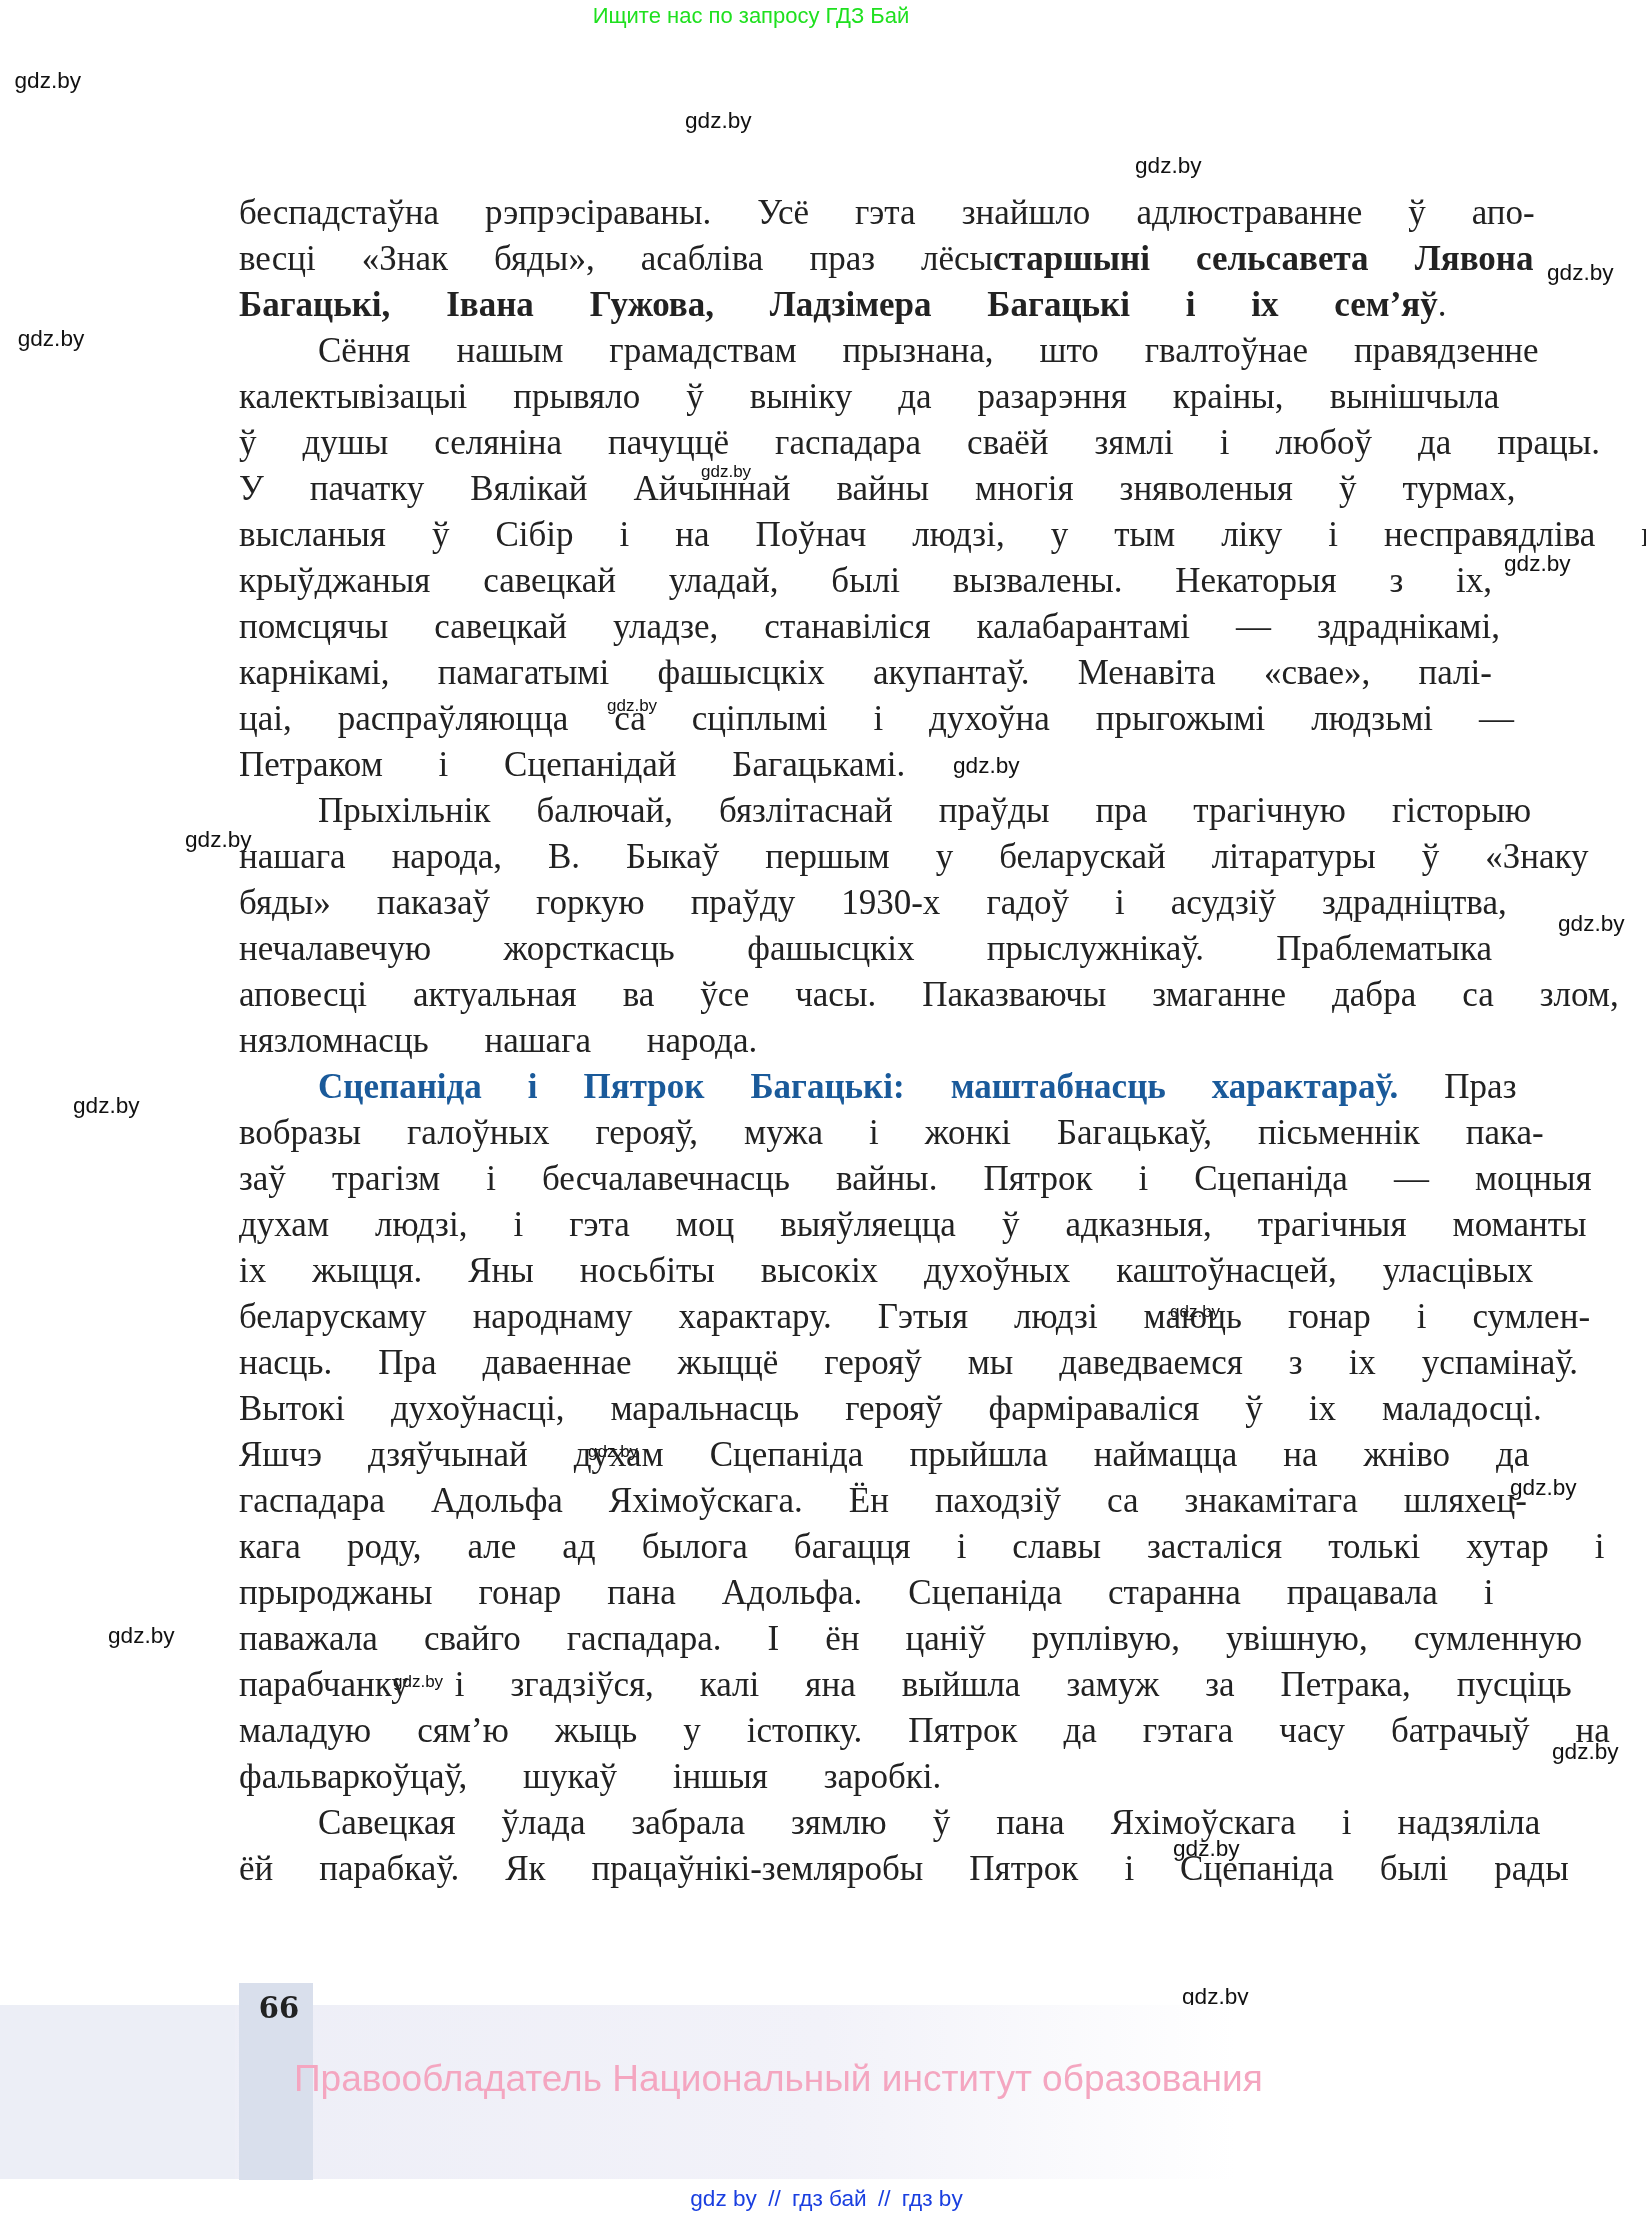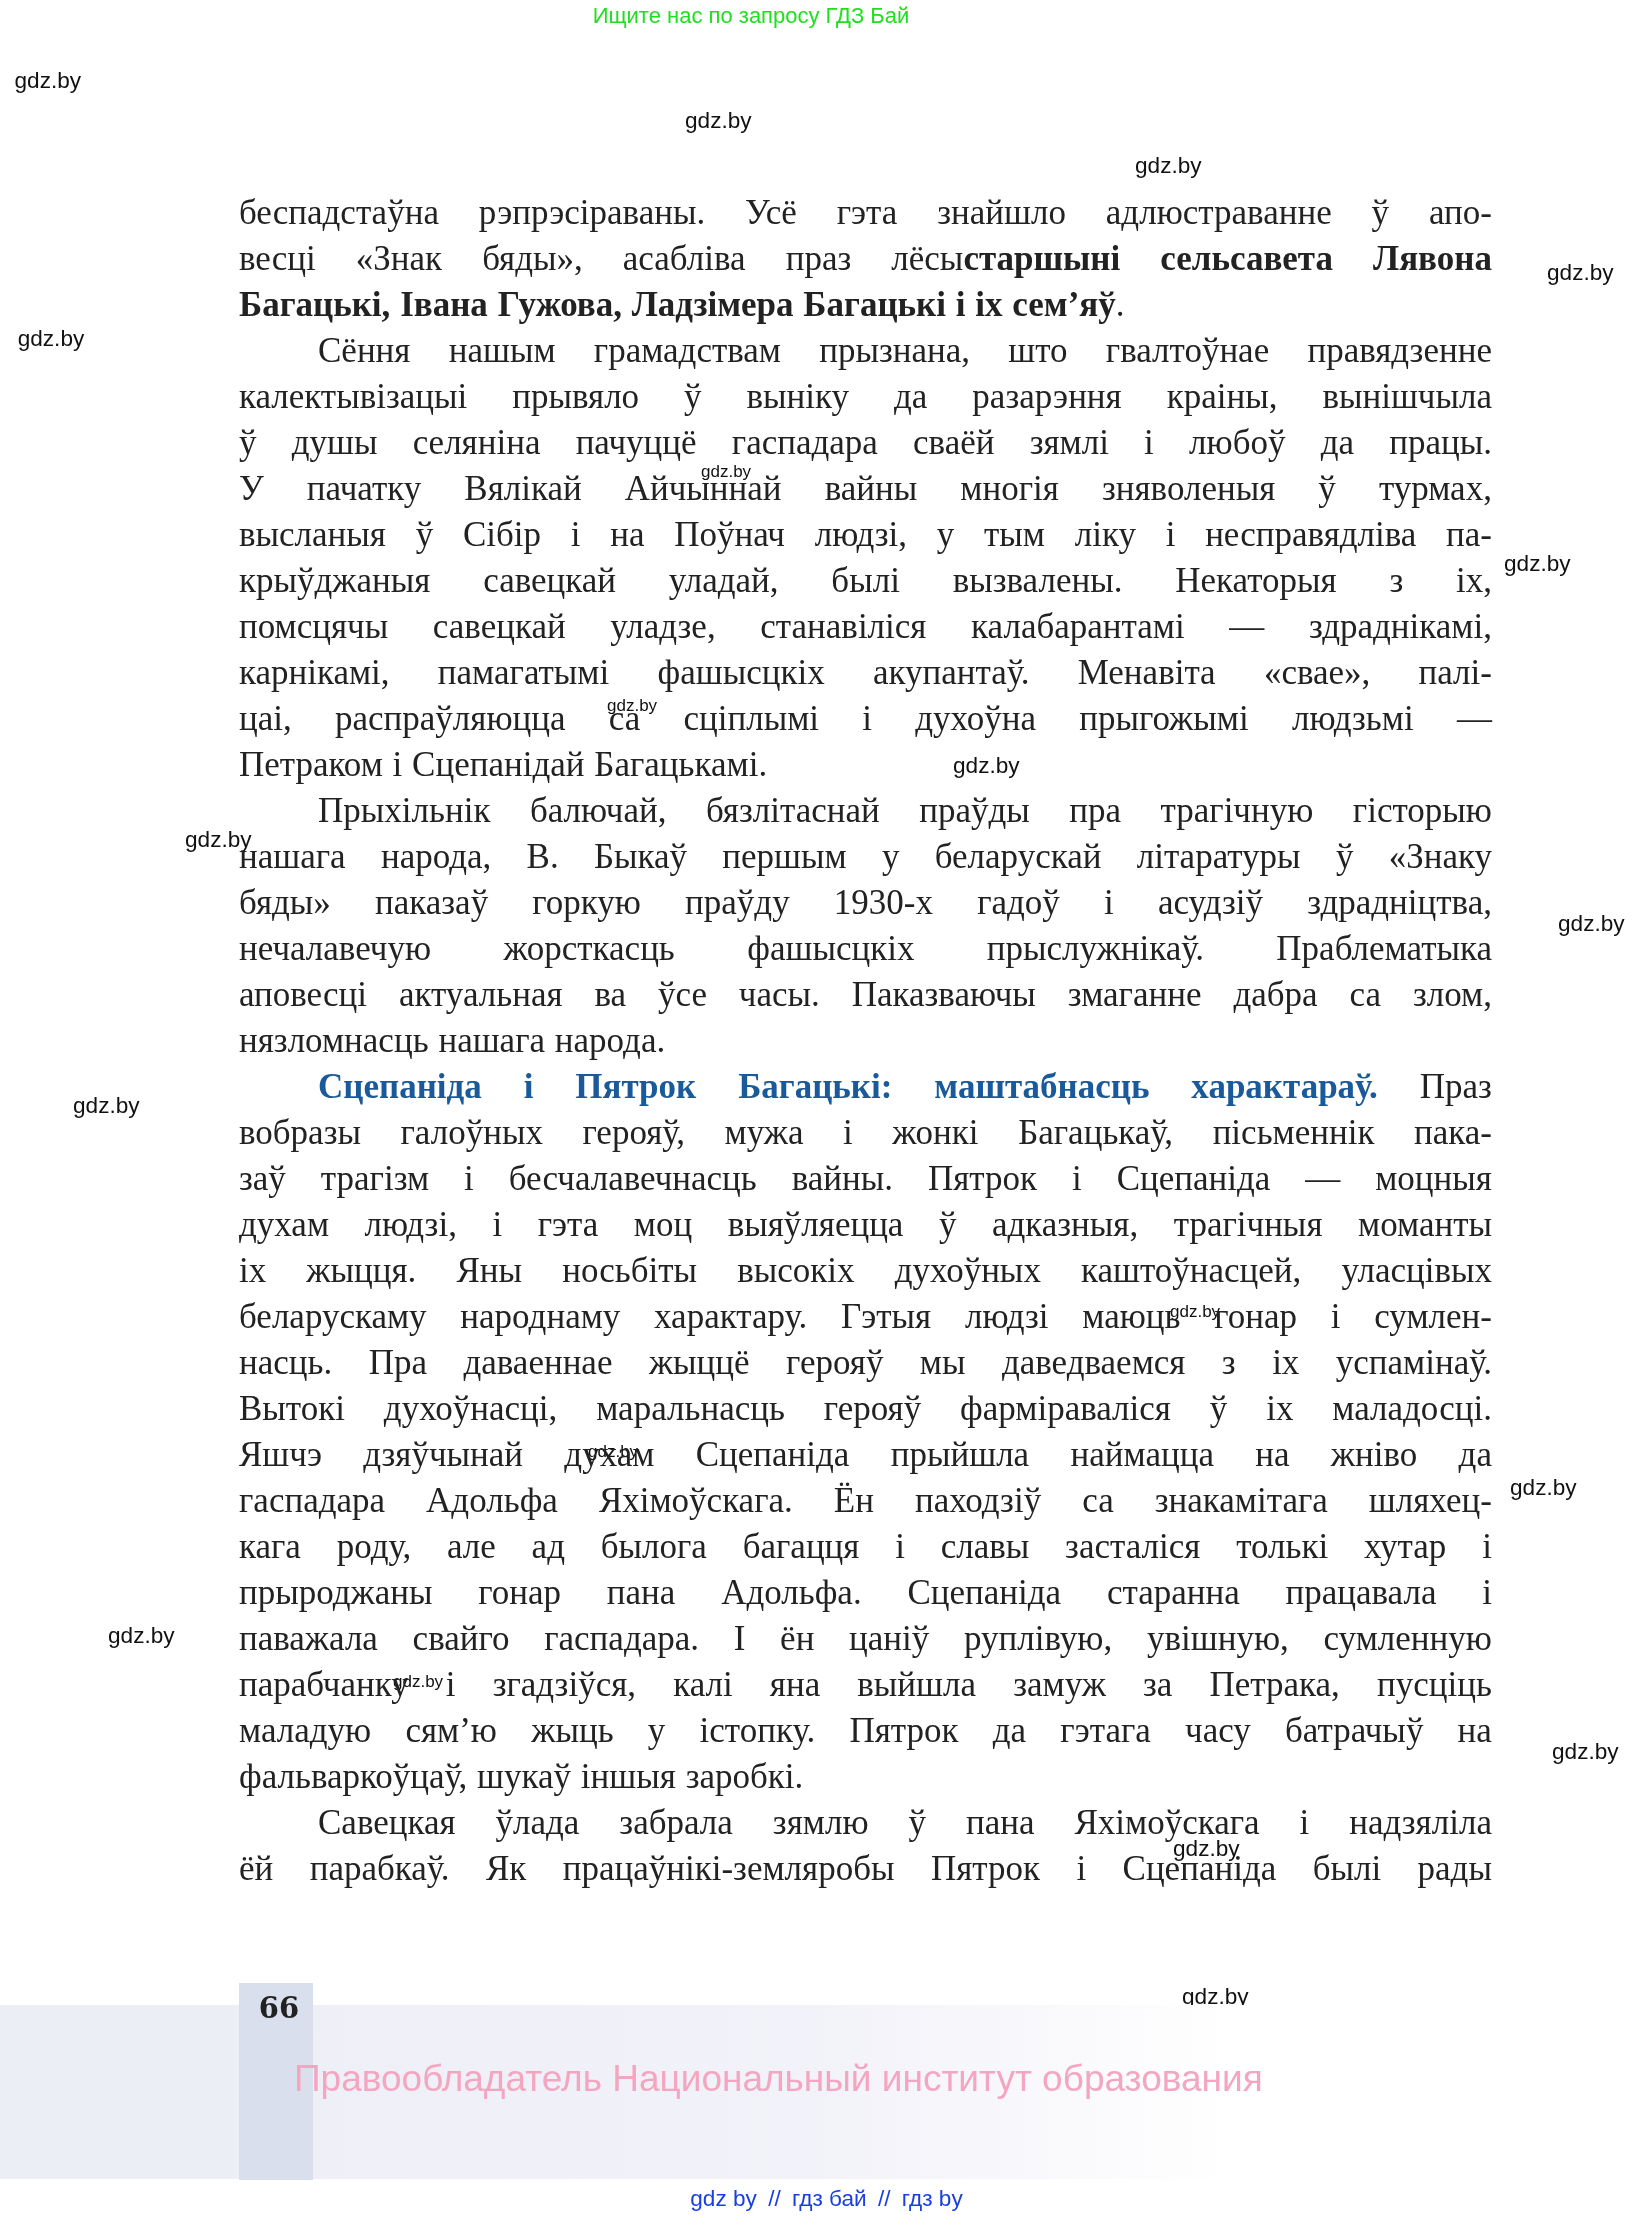--- a/index.html
+++ b/index.html
@@ -19,21 +19,21 @@
   .wm.small { font-size: 17px; }
   .text-block {
     position: absolute; left: 239px; top: 190px; width: 1253px;
   }
   .line {
     height: 46px; line-height: 46px;
     font-family: "Liberation Serif", serif;
     font-size: 35px; color: #222;
     text-align: justify; text-align-last: justify;
     white-space: nowrap; overflow: visible;
-    display: flex; justify-content: space-between;
+    display: flex; justify-content: space-between; gap: 46px;
   }
   .line.last { justify-content: flex-start; }
   .line.indent { padding-left: 79px; }
   .line span.w { white-space: pre; }
   .bold { font-weight: bold; }
   .heading { color: #1a5a9a; font-weight: bold; }
   .footer-band {
     position: absolute; left: 0; top: 2005px; width: 1647px; height: 174px;
     background: linear-gradient(to right, #ecedf6 0%, #f2f2f9 50%, #ffffff 75%);
   }

